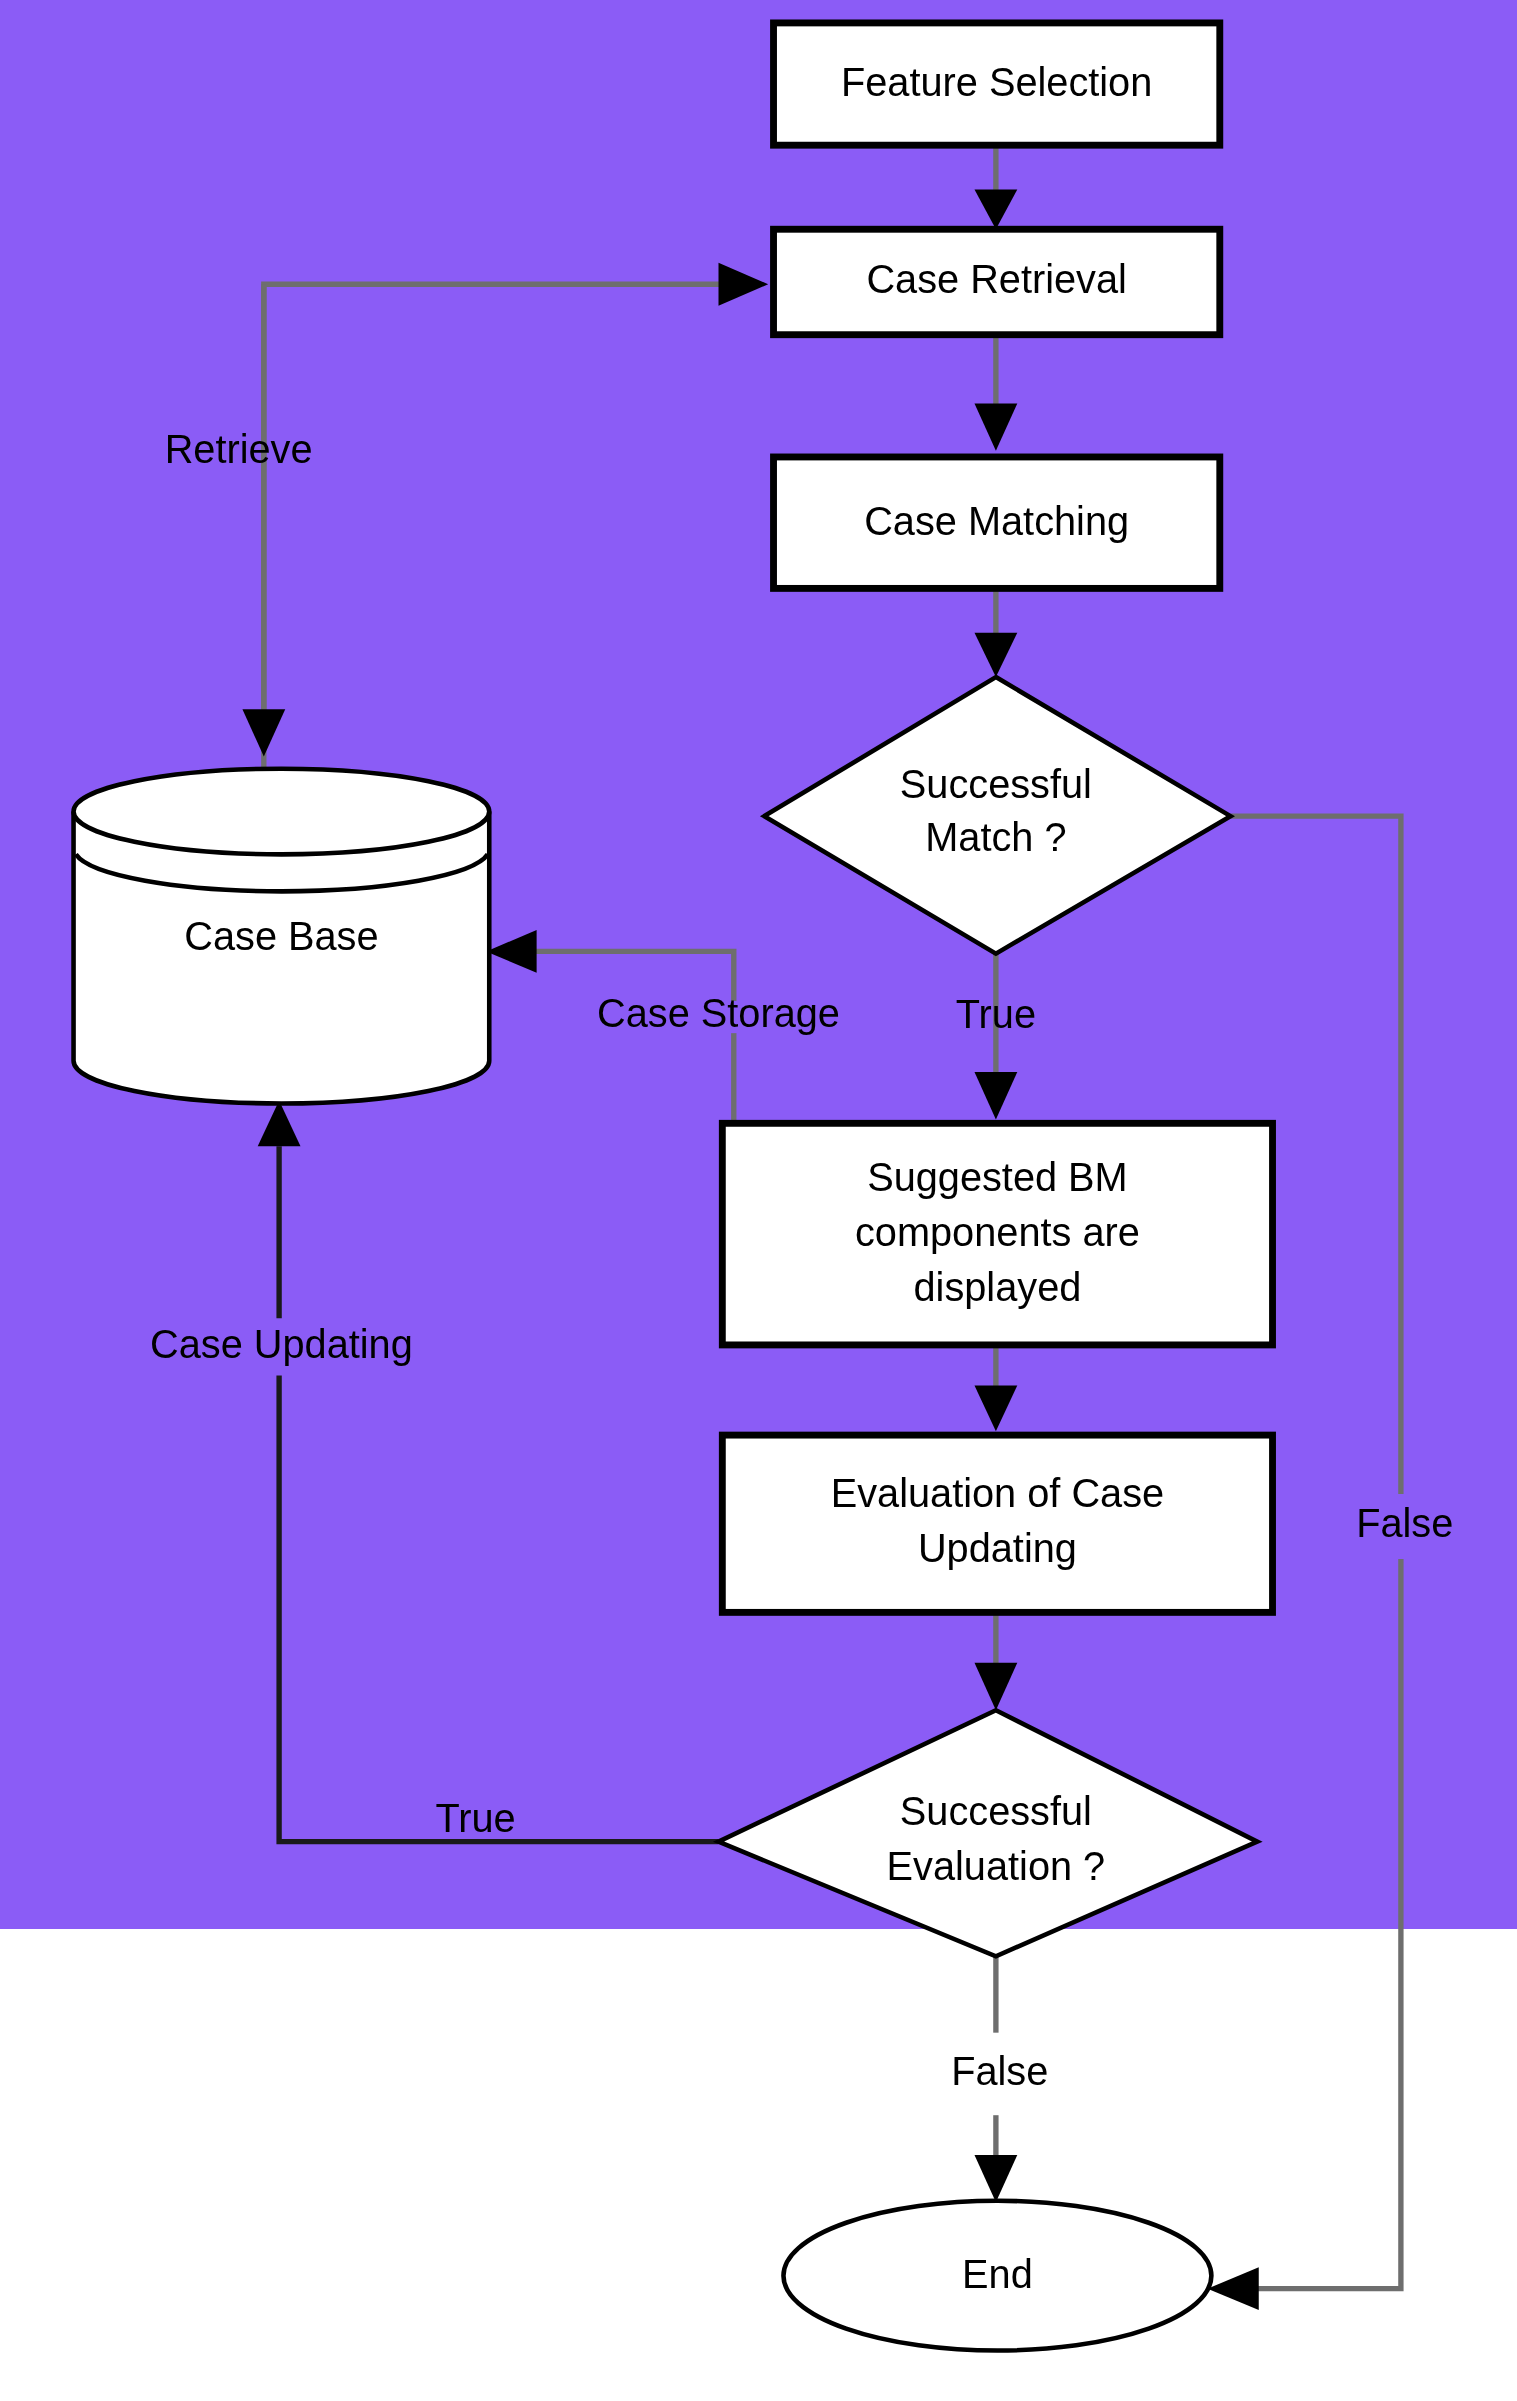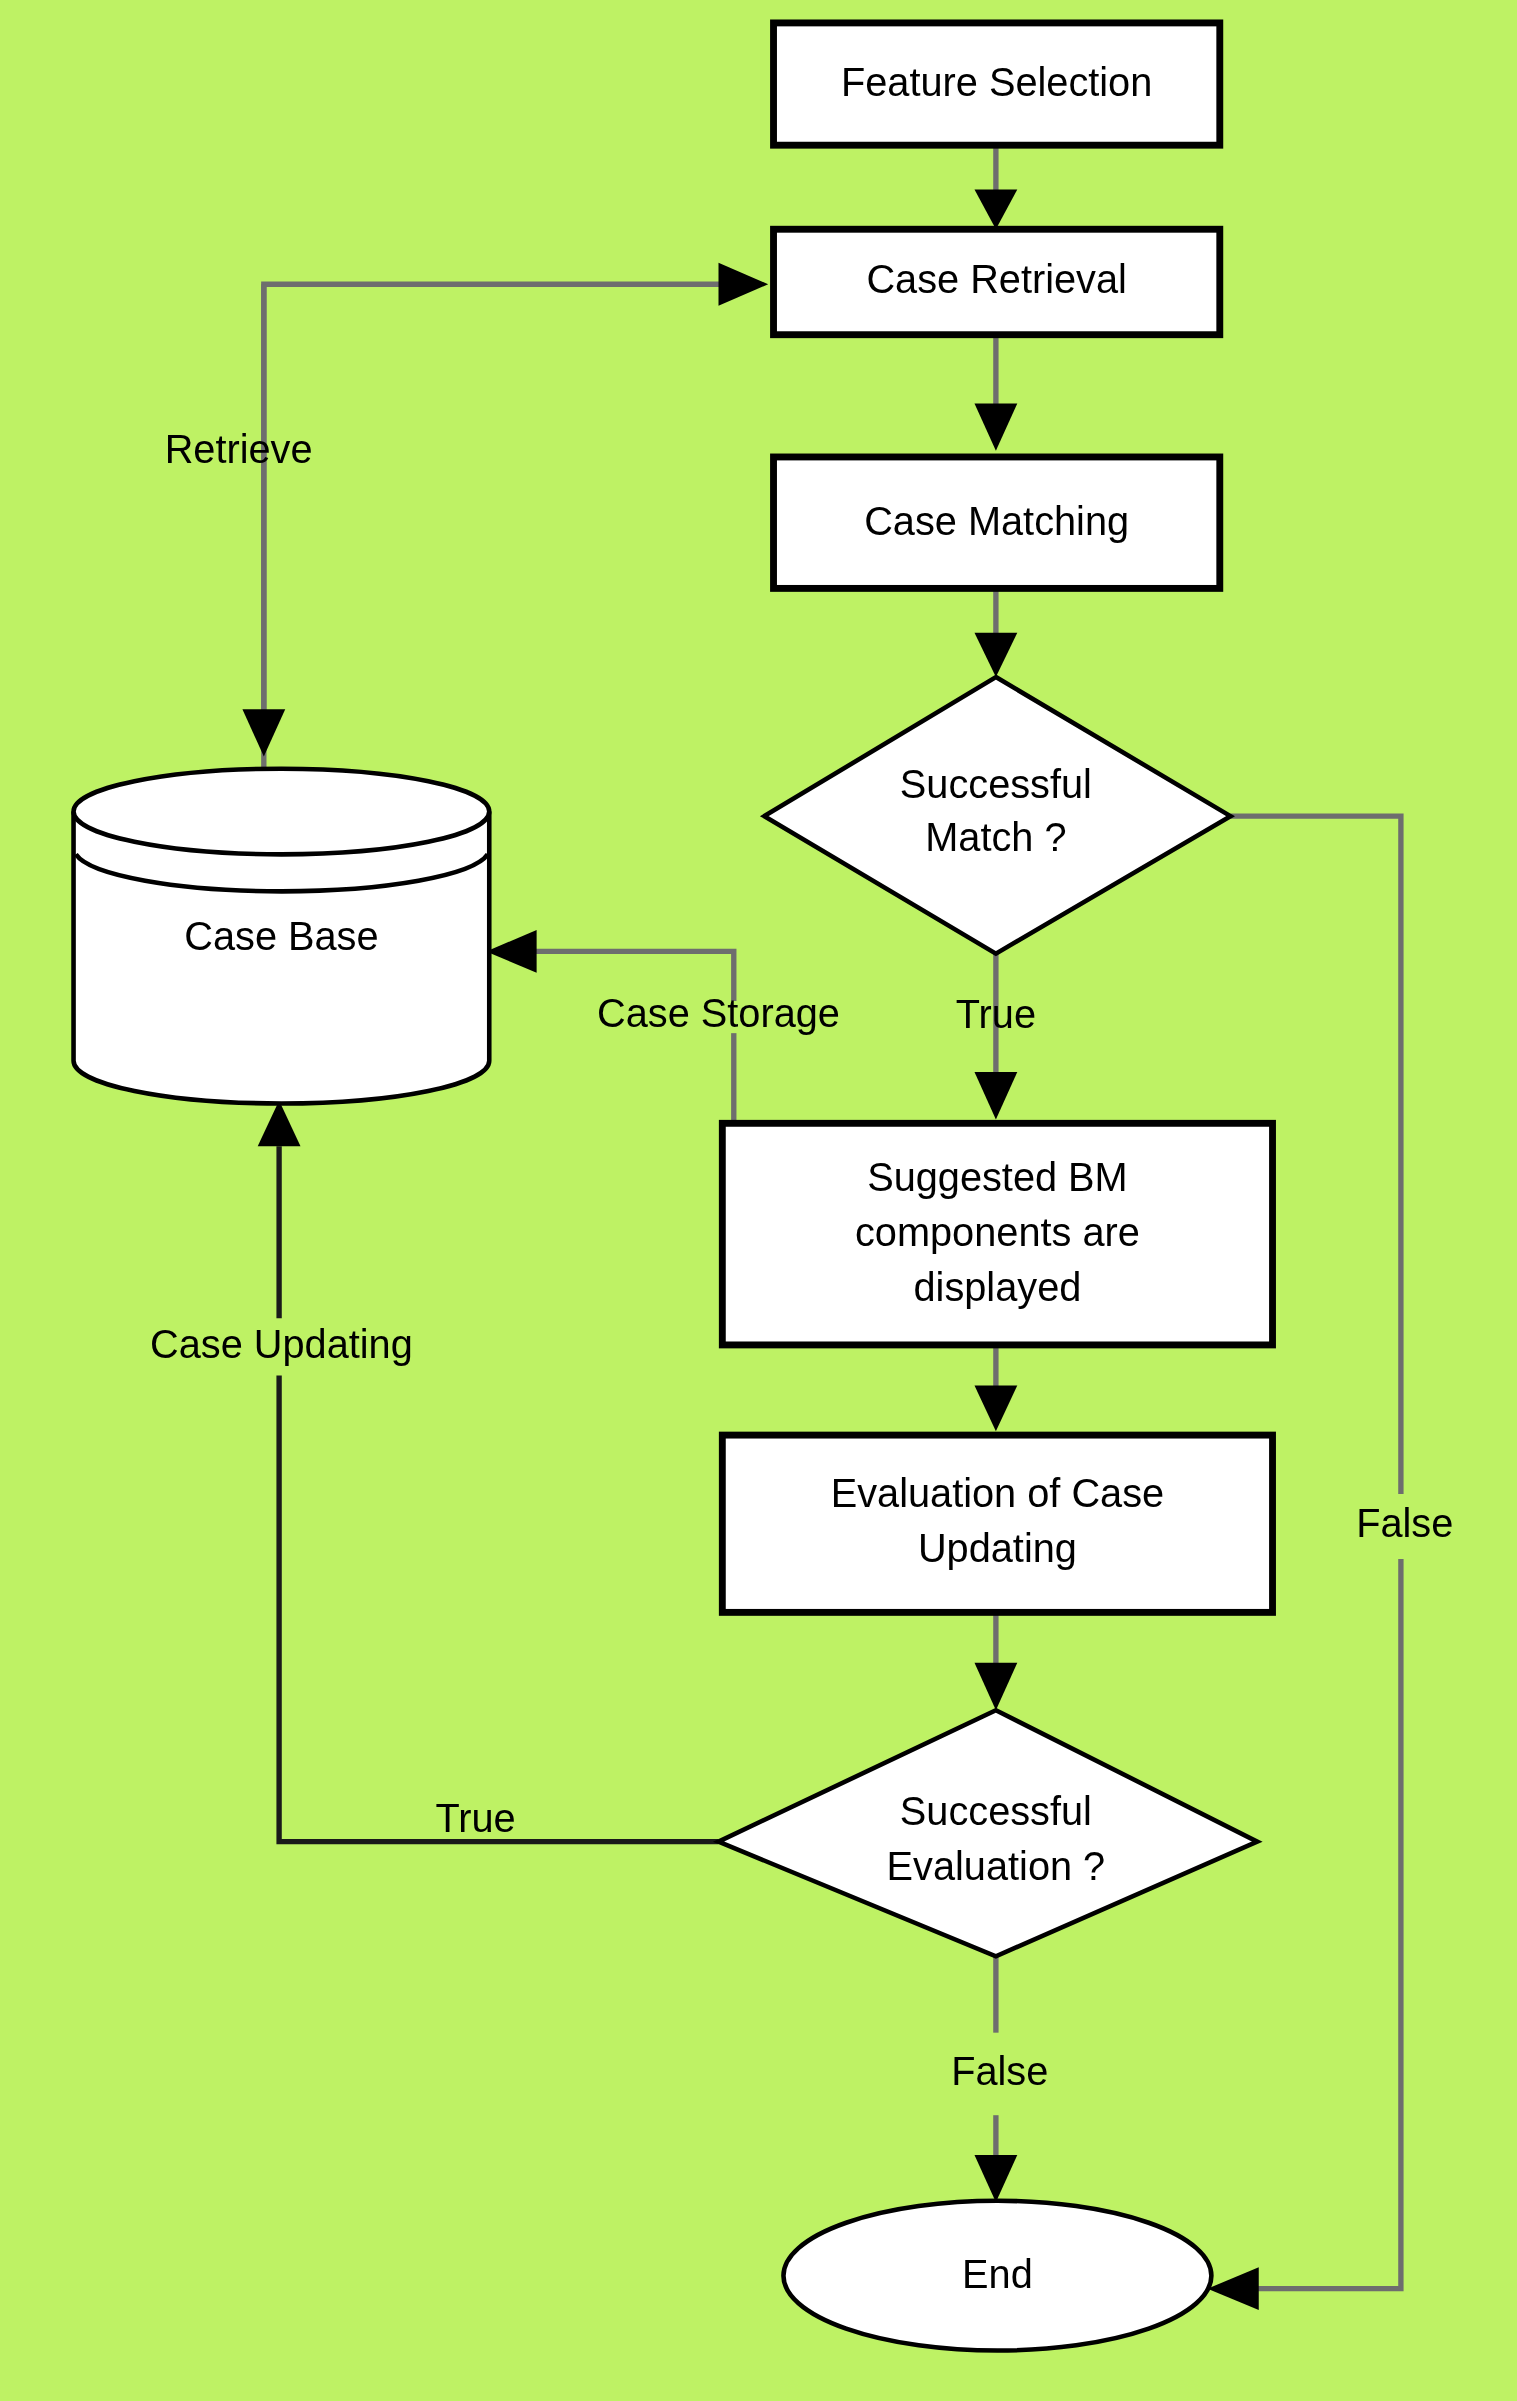--- a/index.html
+++ b/index.html
@@ -9,22 +9,22 @@
   }
   body {
     width: 1518px;
     height: 2401px;
     font-family: "Liberation Sans", sans-serif;
     overflow: hidden;
   }
   #flow-root {
     position: relative;
     width: 1518px;
-    height: 2401px;
-    background: #bef264;
+    height: 1929px;
+    background: #8b5cf6;
   }
   svg.flow {
     display: block;
     width: 1518px;
     height: 2401px;
   }
   .node-shape {
     fill: #ffffff;
     stroke: #000000;
     stroke-width: 9;

